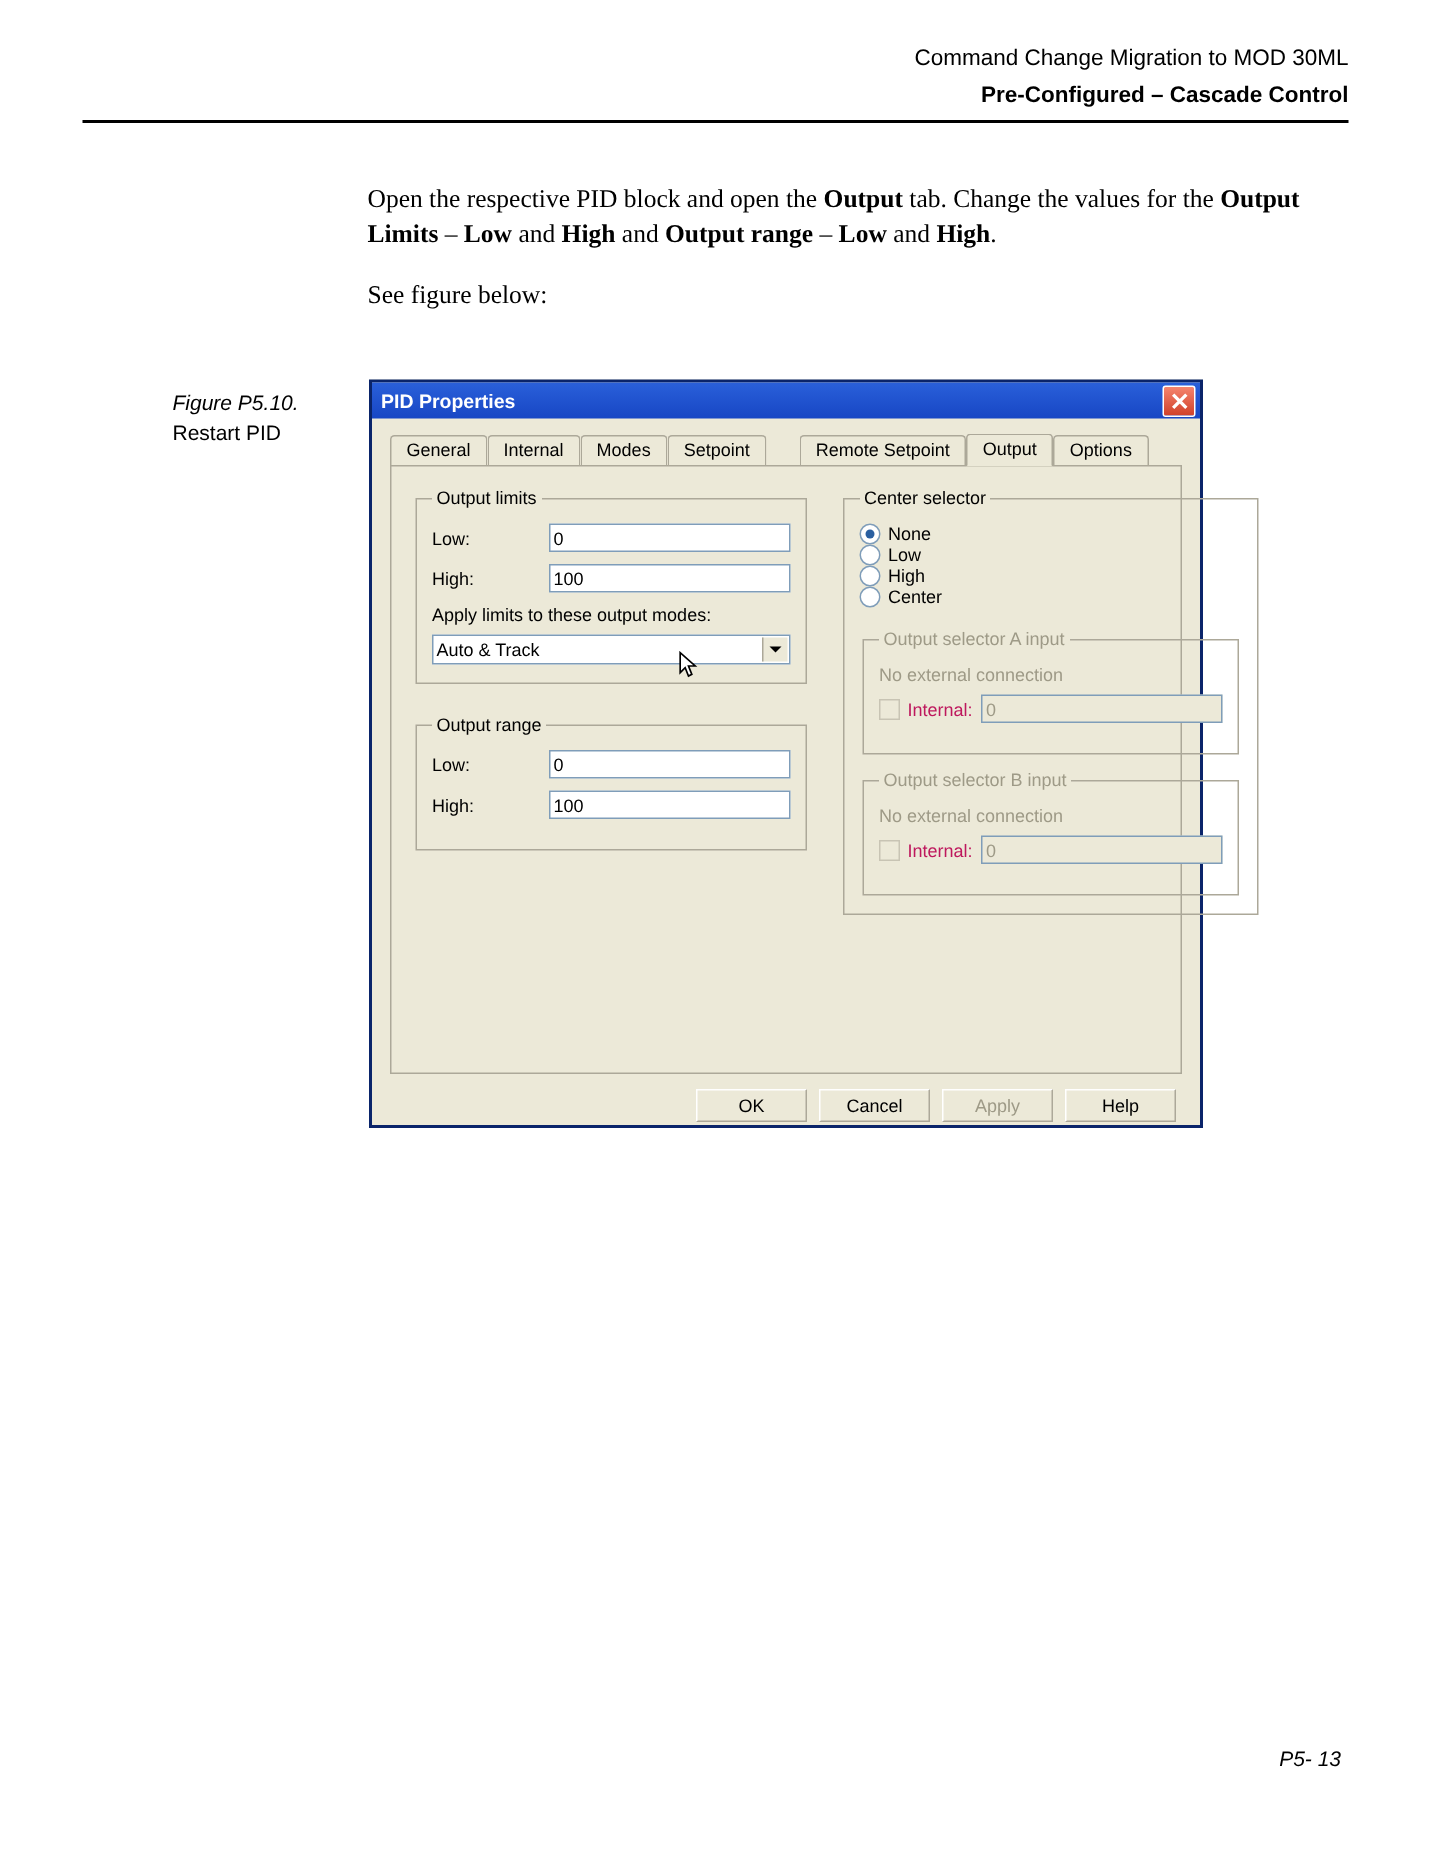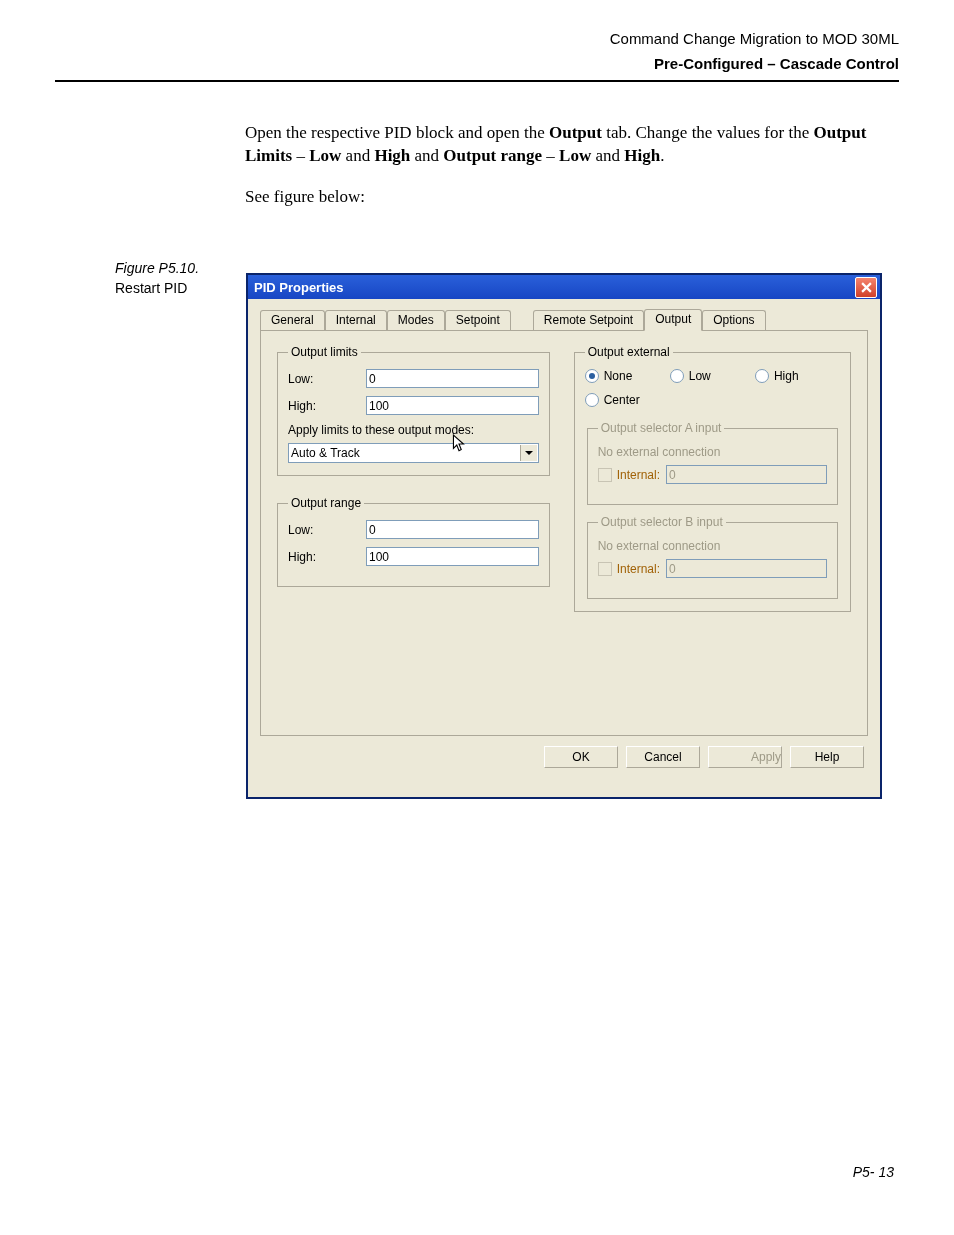--- a/index.html
+++ b/index.html
@@ -58,27 +58,26 @@
     font-style: italic;
     font-family: Arial, Helvetica, sans-serif;
     font-size: 14px;
   }
 
   
   .dialog {
     position: absolute;
     left: 246px;
     top: 253px;
-    width: 636px;
+    width: 556px;
     background: #ece9d8;
     border: 2px solid #0a246a;
     font-family: Tahoma, Arial, sans-serif;
     font-size: 12px;
     box-sizing: border-box;
-    margin-top: 20px;
   }
   .titlebar {
     background: linear-gradient(to bottom, #2a60da, #1746c4);
     color: #fff;
     height: 24px;
     display: flex;
     align-items: center;
     padding: 0 3px 0 6px;
     font-weight: bold;
     font-size: 13px;
@@ -182,66 +181,65 @@
   }
   .select .arrow::after {
     content: ""; width: 0; height: 0;
     border-left: 4px solid transparent;
     border-right: 4px solid transparent;
     border-top: 4px solid #000;
   }
 
   .radios {
     display: grid;
-    grid-template-columns: 1fr 1fr 1fr;
-    row-gap: 10px;
+    grid-template-columns: 1fr;
   }
   .radio, .check {
     display: flex; align-items: center; gap: 5px;
     font-size: 12px; cursor: pointer;
   }
   .radio-dot {
     width: 12px; height: 12px; border: 1px solid #7f9db9; border-radius: 50%;
     background: #fff; position: relative; flex-shrink: 0;
   }
   .radio.selected .radio-dot::after {
     content: ""; position: absolute; left: 3px; top: 3px; width: 6px; height: 6px;
     background: #2a5fa0; border-radius: 50%;
   }
   .check-box {
     width: 12px; height: 12px; border: 1px solid #7f9db9; background: #fff; flex-shrink: 0;
   }
   .check.disabled .check-box { background: #ece9d8; border-color: #c8c4b4;}
-  .check.disabled { color: #a16207; }
+  .check.disabled { color: #be185d; }
 
   .cursor-arrow {
     position: absolute;
     left: 452px; top: 434px;
     width: 14px; height: 20px;
     pointer-events: none;
   }
 
   .button-row {
     display: flex;
     justify-content: flex-end;
     gap: 8px;
-    padding: 10px 16px 29px 16px;
+    padding: 10px 16px 2px 16px;
   }
   .btn {
     min-width: 74px;
     height: 22px;
     border: 1px solid #aca899;
     border-top-color: #fff; border-left-color: #fff;
     background: #ece9d8;
     font-family: Tahoma, Arial, sans-serif;
     font-size: 12px;
     cursor: pointer;
     padding: 0;
   }
-  .btn.disabled { color: #9e9a87; cursor: default; text-align: right; }
+  .btn.disabled { color: #9e9a87; cursor: default; }
 </style>
 </head>
 <body>
 
 <div class="page">
   <div class="hdr-right">Command Change Migration to MOD 30ML</div>
   <div class="hdr-right hdr-bold">Pre-Configured – Cascade Control</div>
   <hr class="hr">
 
   <div class="body-area">
@@ -307,21 +305,21 @@
           </div>
           <div class="form-row">
             <label>High:</label>
             <input class="text-input" value="100" style="">
           </div>
         </fieldset>
       </div>
 
       <div class="col">
         <fieldset>
-          <legend>Output external</legend>
+          <legend>Center selector</legend>
           <div class="radios">
             <span class="radio selected">
                 <span class="radio-dot"></span>
                 <span>None</span>
               </span>
             <span class="radio">
                 <span class="radio-dot"></span>
                 <span>Low</span>
               </span>
             <span class="radio">

